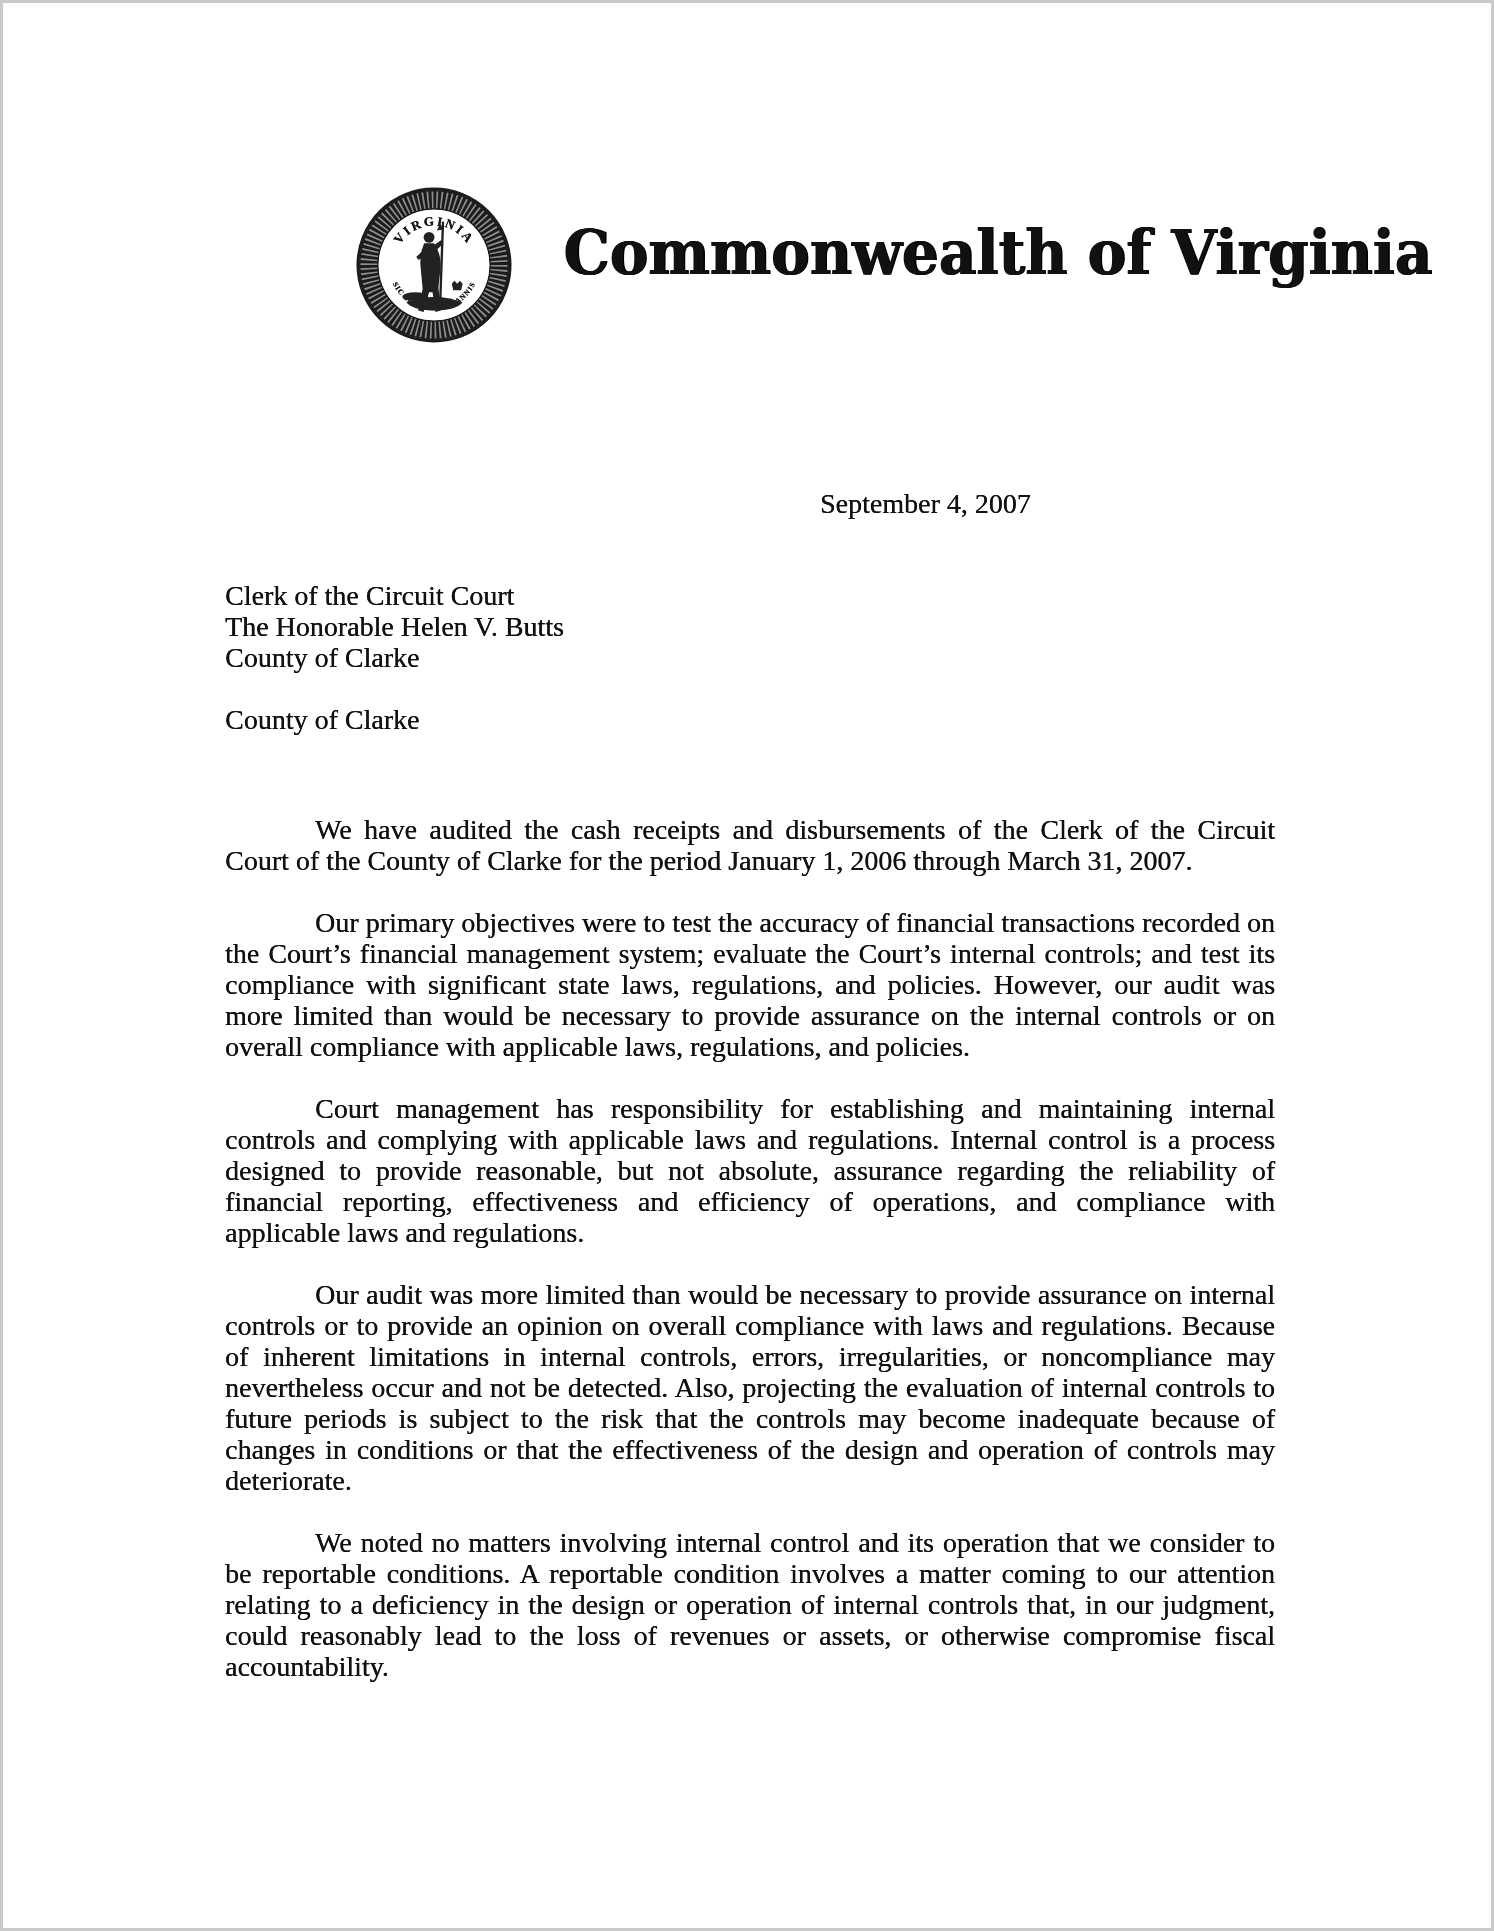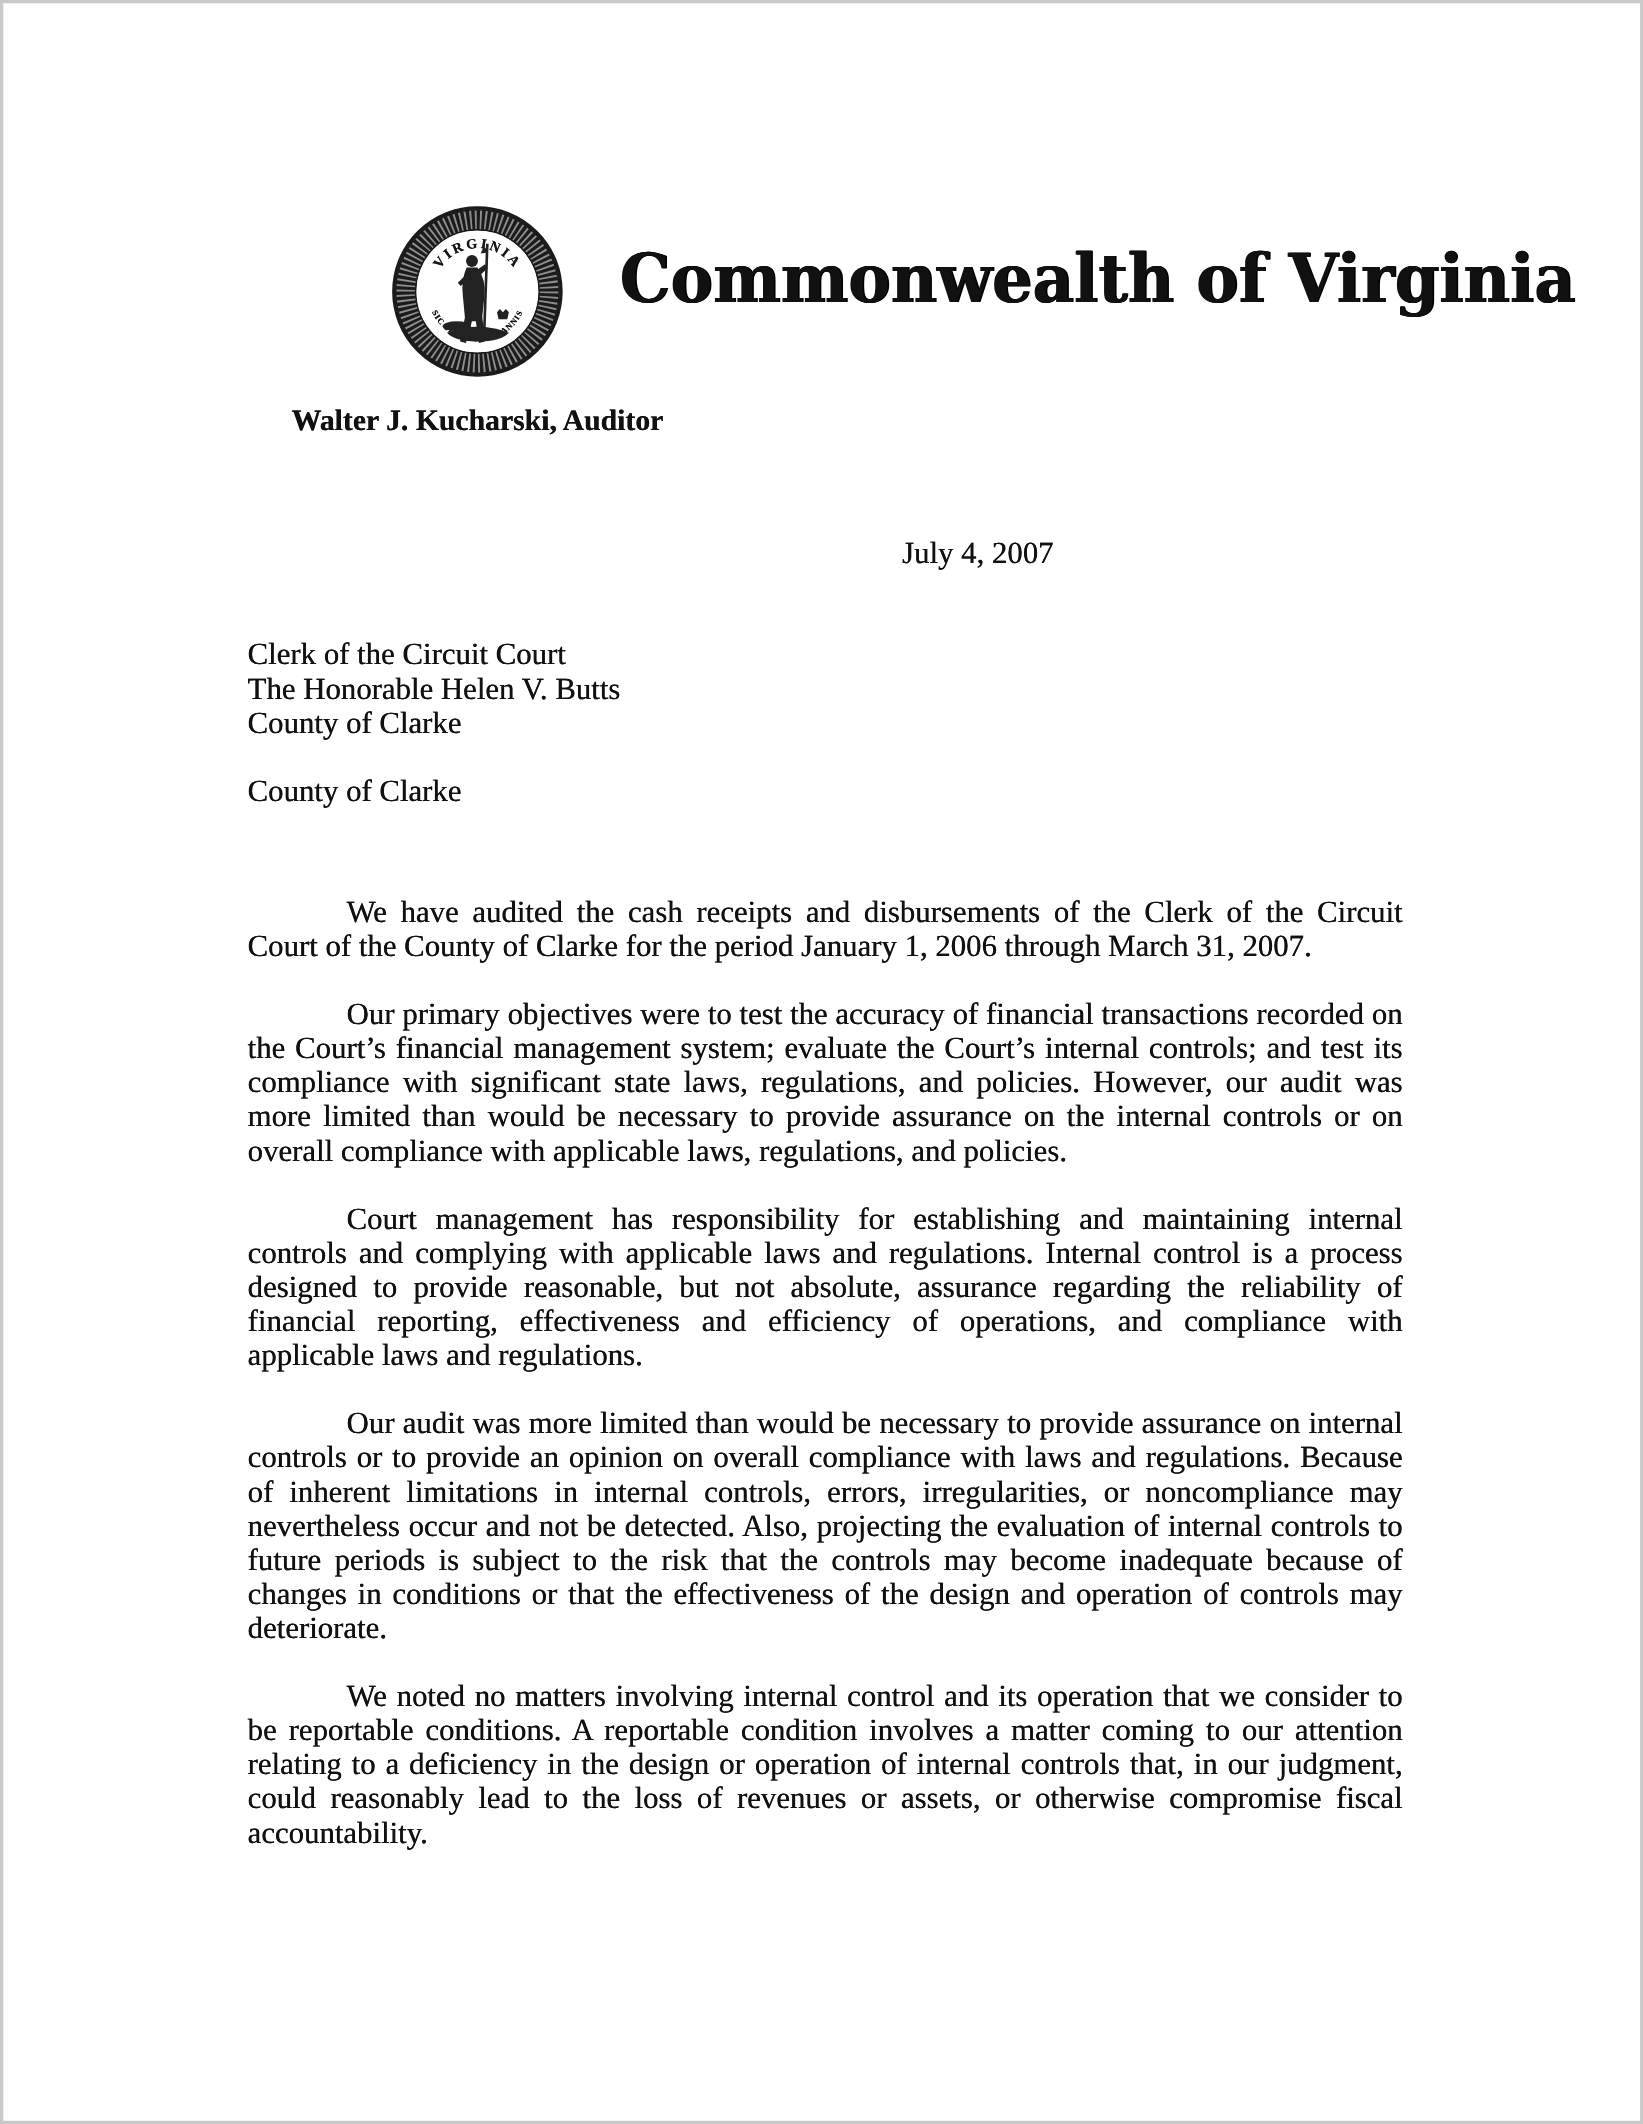--- a/index.html
+++ b/index.html
@@ -123,23 +123,22 @@
       <path d="M 71 63 l -9 9 l 2.5 3 l 9 -7 z" fill="#222222"></path>
       <path d="M 52 118 q 28 -11 57 0 q -7 8 -28.5 8 q -21.5 0 -28.5 -8 z" fill="#222222"></path>
       <ellipse cx="61" cy="112" rx="13" ry="4.5" fill="#222222"></ellipse>
       <path d="M 98 99 l 11 0 l -1.5 6.5 l -8 0 z M 98 99 l 2.7 -3 l 2.8 3 l 2.7 -3 l 2.8 3 z" fill="#222222"></path>
     </g>
   </svg>
 
   <div class="letterhead-title">Commonwealth of Virginia</div>
 
 
-  <div class="auditor-name">Walter J. Kucharski, Auditor</div>
 
-  <div class="letter-date">July 4, 2007</div>
+  <div class="letter-date">September 4, 2007</div>
 
   <div class="recipients">
     <div class="recipient-group">
       <div>Clerk of the Circuit Court</div>
       <div>The Honorable Helen V. Butts</div>
       <div>County of Clarke</div>
     </div>
     <div class="recipient-group">
       <div>County of Clarke</div>
     </div>

